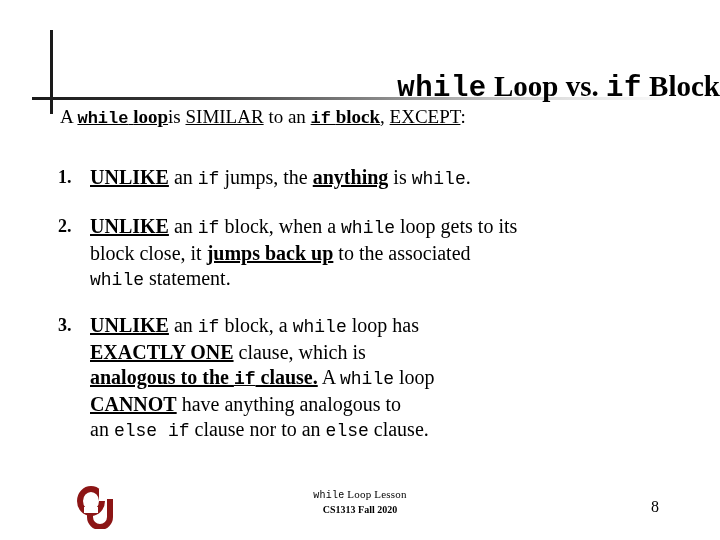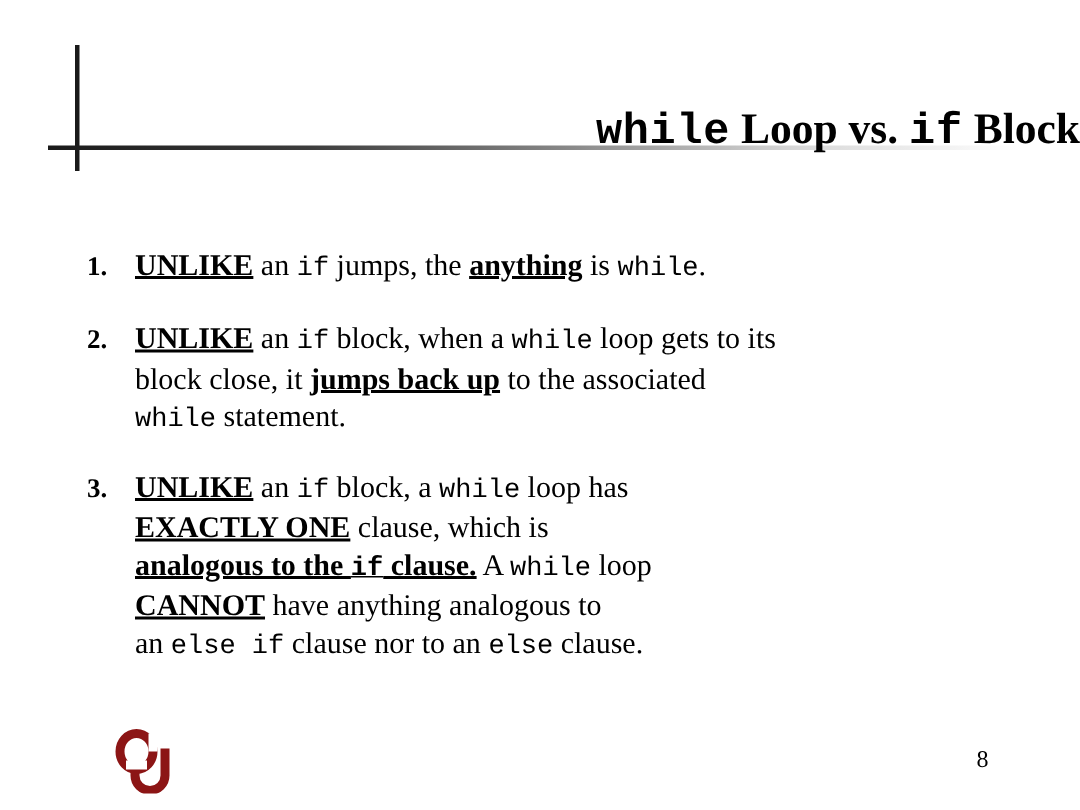--- a/index.html
+++ b/index.html
@@ -143,20 +143,28 @@
 
 <div class="slide">
 
   <div class="v-rule"></div>
   <div class="h-rule"></div>
 
   <div class="title">
     <span class="mono">while</span><span>&nbsp;</span><span>Loop vs.</span><span>&nbsp;</span><span class="mono">if</span><span>&nbsp;</span><span>Block</span>
   </div>
 
+  <div class="lead">
+    <span>A</span>
+    <span class="u"><span class="mono">while</span>&nbsp;<span class="b">loop</span></span><span>is</span>
+    <span class="u">SIMILAR</span>
+    <span>to an</span>
+    <span class="u"><span class="mono">if</span>&nbsp;<span class="b">block</span></span><span>,</span>
+    <span class="u">EXCEPT</span><span>:</span>
+  </div>
 
   <div class="list">
     <div class="item" id="item-1">
       <span class="num">1.</span>
       <span class="body"><span class="line"><span class="b u">UNLIKE</span><span> an </span><span class="mono">if</span><span> jumps, the </span><span class="b u">anything</span><span> is </span><span class="mono">while</span><span>.</span></span></span>
     </div>
     <div class="item" id="item-2">
       <span class="num">2.</span>
       <span class="body"><span class="line"><span class="b u">UNLIKE</span><span> an </span><span class="mono">if</span><span> block, when a </span><span class="mono">while</span><span> loop gets to  its</span></span><span class="line"><span>block close, it </span><span class="b u">jumps back up</span><span> to the associated</span></span><span class="line"><span class="mono">while</span><span> statement.</span></span></span>
     </div>
@@ -171,17 +179,22 @@
       <g fill="none" stroke="#8C1515" stroke-width="6">
         <ellipse cx="19" cy="18" rx="11" ry="12"></ellipse>
         <path d="M18 26 v8 a10 10 0 0 0 20 0 v-18"></path>
       </g>
       <rect x="27" y="6" width="6" height="12" fill="#ffffff"></rect>
       <path d="M12 24 h14 v6 h-14 z" fill="#ffffff"></path>
     </svg>
   </div>
 
   <div class="footer-center">
+    <div class="footer-line1">
+      <span class="mono">while</span>
+      <span>Loop Lesson</span>
+    </div>
+    <div class="footer-line2">CS1313 Fall 2020</div>
   </div>
 
   <div class="page-num">8</div>
 
 </div>
 
 </body></html>

